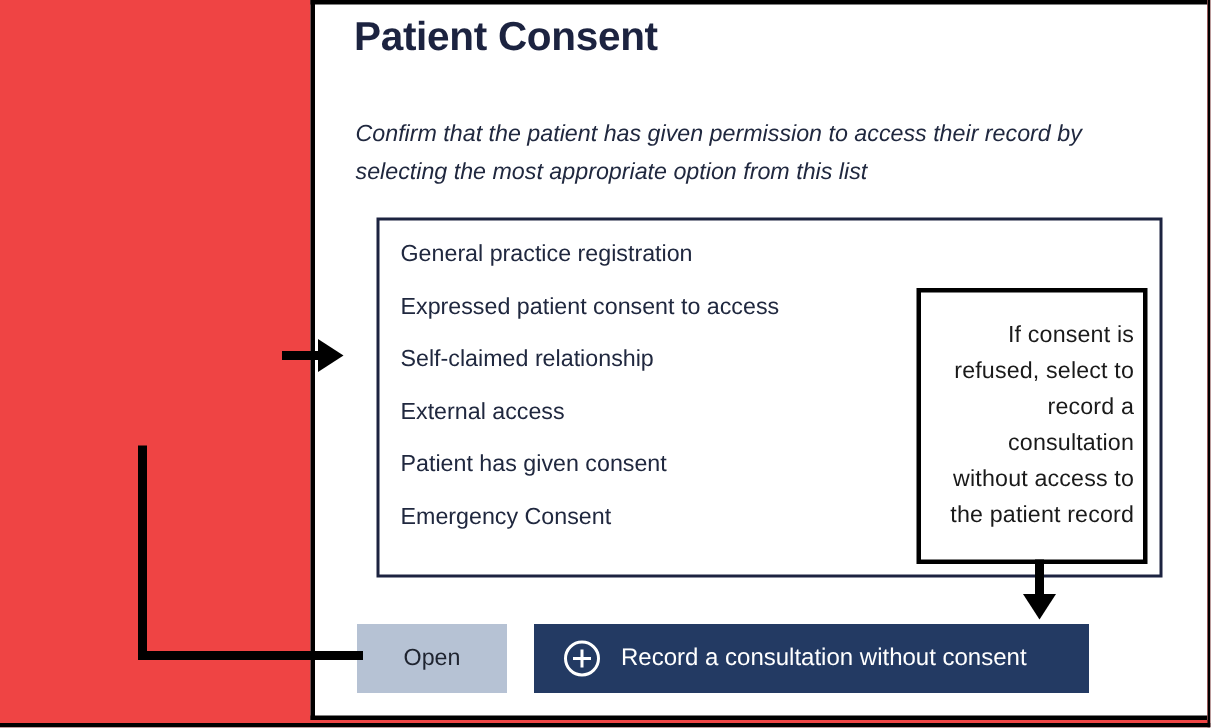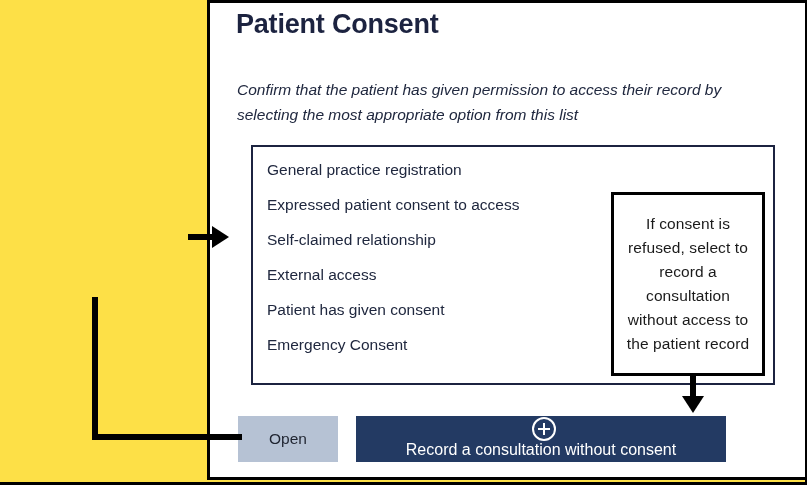--- a/index.html
+++ b/index.html
@@ -10,21 +10,21 @@
   }
   body {
     font-family: "Liberation Sans", sans-serif;
     -webkit-font-smoothing: antialiased;
   }
 
   #screen {
     position: relative;
     width: 807px;
     height: 485px;
-    background: #fde047;
+    background: #ef4444;
     overflow: hidden;
     box-sizing: border-box;
     border-right: 2px solid #000000;
     border-bottom: 3px solid #000000;
   }
 
   
   #app-panel {
     position: absolute;
     left: 207px;
@@ -112,21 +112,20 @@
     width: 370px;
     height: 46px;
     background: #233a63;
     color: #ffffff;
     font-size: 16px;
     display: flex;
     align-items: center;
     cursor: pointer;
     border: none;
     font-family: "Liberation Sans", sans-serif;
-    flex-direction: column;
   }
   #record-button .plus-icon {
     width: 26px;
     height: 26px;
     margin-left: 19px;
     margin-right: 13px;
     flex: 0 0 auto;
     display: block;
   }
   #record-button .rec-label {
@@ -163,21 +162,21 @@
     height: 130px;
     padding: 0 8px;
   }
   #callout-right {
     left: 611px;
     top: 192px;
     width: 154px;
     height: 184px;
     padding: 0 6px;
   }
-  #callout-right .ctext { line-height: 24px; }
+  #callout-right .ctext { line-height: 24px; text-align: right; }
 
   
   .conn {
     position: absolute;
     background: #000000;
   }
   
   #conn-h-top { left: 188px; top: 234px; width: 26px; height: 6px; }
   #arrow-right {
     position: absolute;

